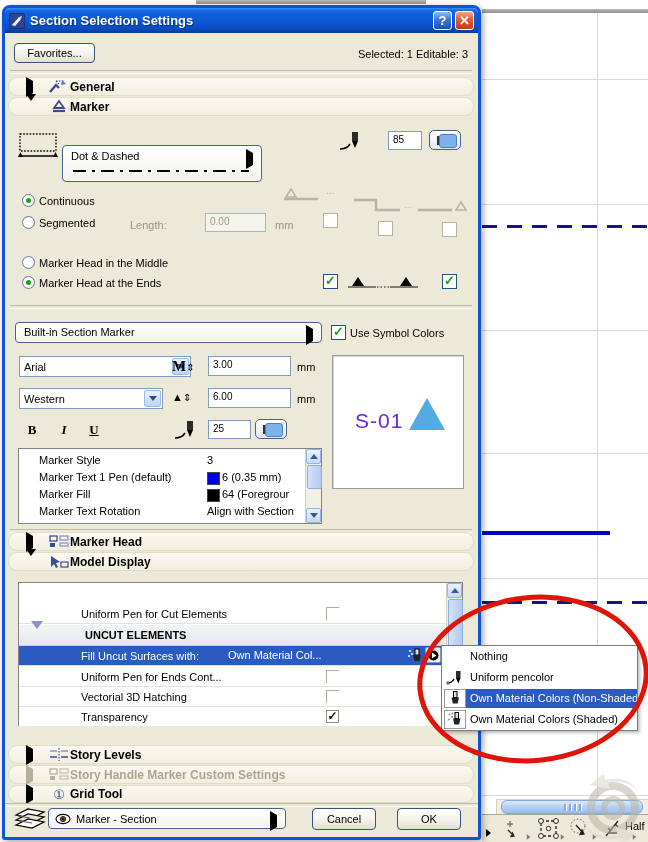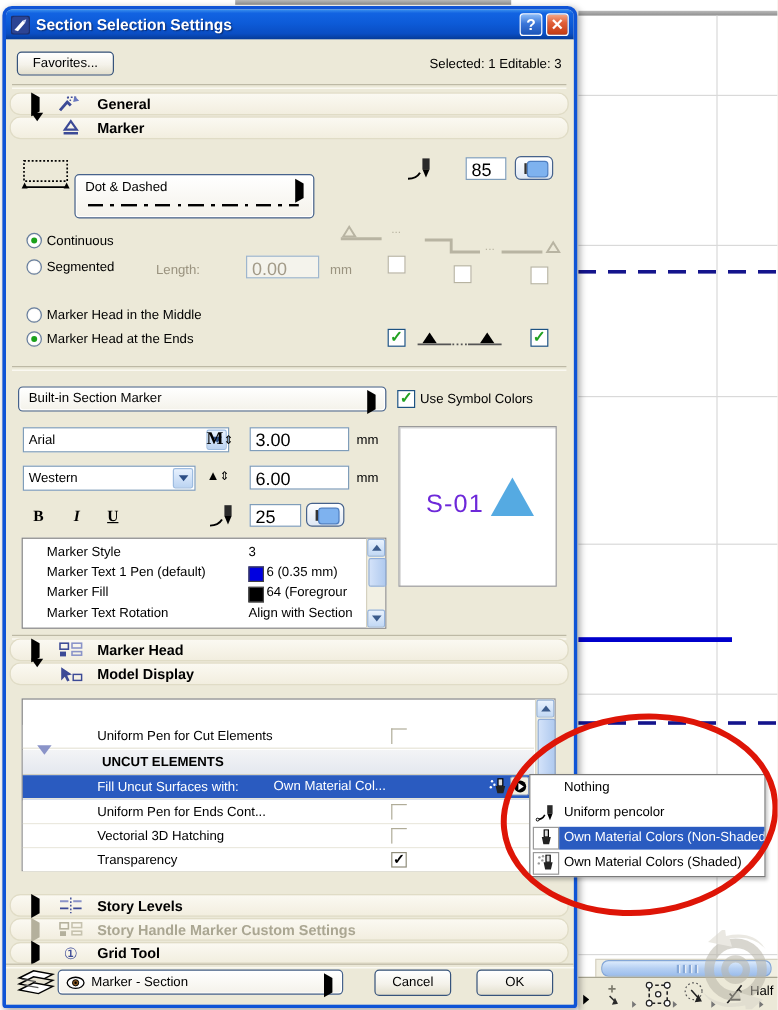--- a/index.html
+++ b/index.html
@@ -44,36 +44,36 @@
   
   .xpbtn{position:absolute;border:1px solid #36537c;border-radius:4px;
     background:linear-gradient(#fff,#f4f2ea 55%,#e3dfcd);display:flex;align-items:center;
     justify-content:center;font-size:11px;box-sizing:border-box}
   .sep{position:absolute;height:2px;border-top:1px solid #bdb9a5;border-bottom:1px solid #fdfcf7}
   .secbar{position:absolute;left:3px;width:466px;height:19px;border:1px solid #e0dcc6;
     border-radius:9px;background:linear-gradient(#fbf9f2,#f2eedf);
     display:flex;align-items:center;box-sizing:border-box}
   .secbar .arrow{margin-left:17px;width:14px}
   .secbar .sicon{width:22px;height:15px;margin-left:8px}
-  .secbar .slabel{font-weight:bold;font-size:12px;margin-left:11px}
+  .secbar .slabel{font-weight:bold;font-size:12px;margin-left:0}
   .secbar.disabled .slabel{color:#aaa692}
   .tr-r{width:0;height:0;border-top:4px solid transparent;border-bottom:4px solid transparent;border-left:7px solid #000}
   .tr-d{width:0;height:0;border-left:5px solid transparent;border-right:5px solid transparent;border-top:7px solid #000}
   .combo{position:absolute;border:1px solid #46628c;border-radius:4px;
     background:linear-gradient(#ffffff,#f4f2ea);box-shadow:inset 0 0 0 1px #fff;
     box-sizing:border-box;display:flex;align-items:center}
   .combo .carrow{position:absolute;right:8px;top:50%;margin-top:-4px}
   .xpsel{position:absolute;border:1px solid #7f9db9;background:#fff;box-sizing:border-box;
     display:flex;align-items:center;padding-left:4px}
   .xpsel .selbtn{position:absolute;right:1px;top:1px;bottom:1px;width:17px;border-radius:2px;
     background:linear-gradient(#e7f1fe,#bcd4f2);border:1px solid #9ebce0;
     display:flex;align-items:center;justify-content:center;box-sizing:border-box}
   .xpsel .selbtn .v{width:0;height:0;border-left:4px solid transparent;border-right:4px solid transparent;border-top:5px solid #2c4e86}
   .xpin{position:absolute;border:1px solid #7f9db9;background:#fff;box-sizing:border-box;
-    font-size:15px;padding:2px 0 0 4px}
+    font-size:10px;padding:2px 0 0 4px}
   .xpin.dis{background:#f4f3ec;color:#a29a88;border-color:#9eb6ce}
   .radio{position:absolute;width:13px;height:13px;border-radius:50%;
     border:1px solid #677e9e;background:radial-gradient(#fff 55%,#dcd8c8);box-sizing:border-box}
   .radio.sel::after{content:"";position:absolute;left:3px;top:3px;width:5px;height:5px;
     border-radius:50%;background:#1ba11b}
   .cb{position:absolute;width:15px;height:15px;border:1px solid #1d5281;background:#fff;
     box-sizing:border-box;font-size:13px;line-height:12px;text-align:center;font-weight:bold}
   .cb.checked{color:#21a121}
   .cb.dis{border-color:#b7b3a0}
   .cbsm{position:absolute;width:13px;height:13px;border:1px solid #8f8c7a;background:#fff;

